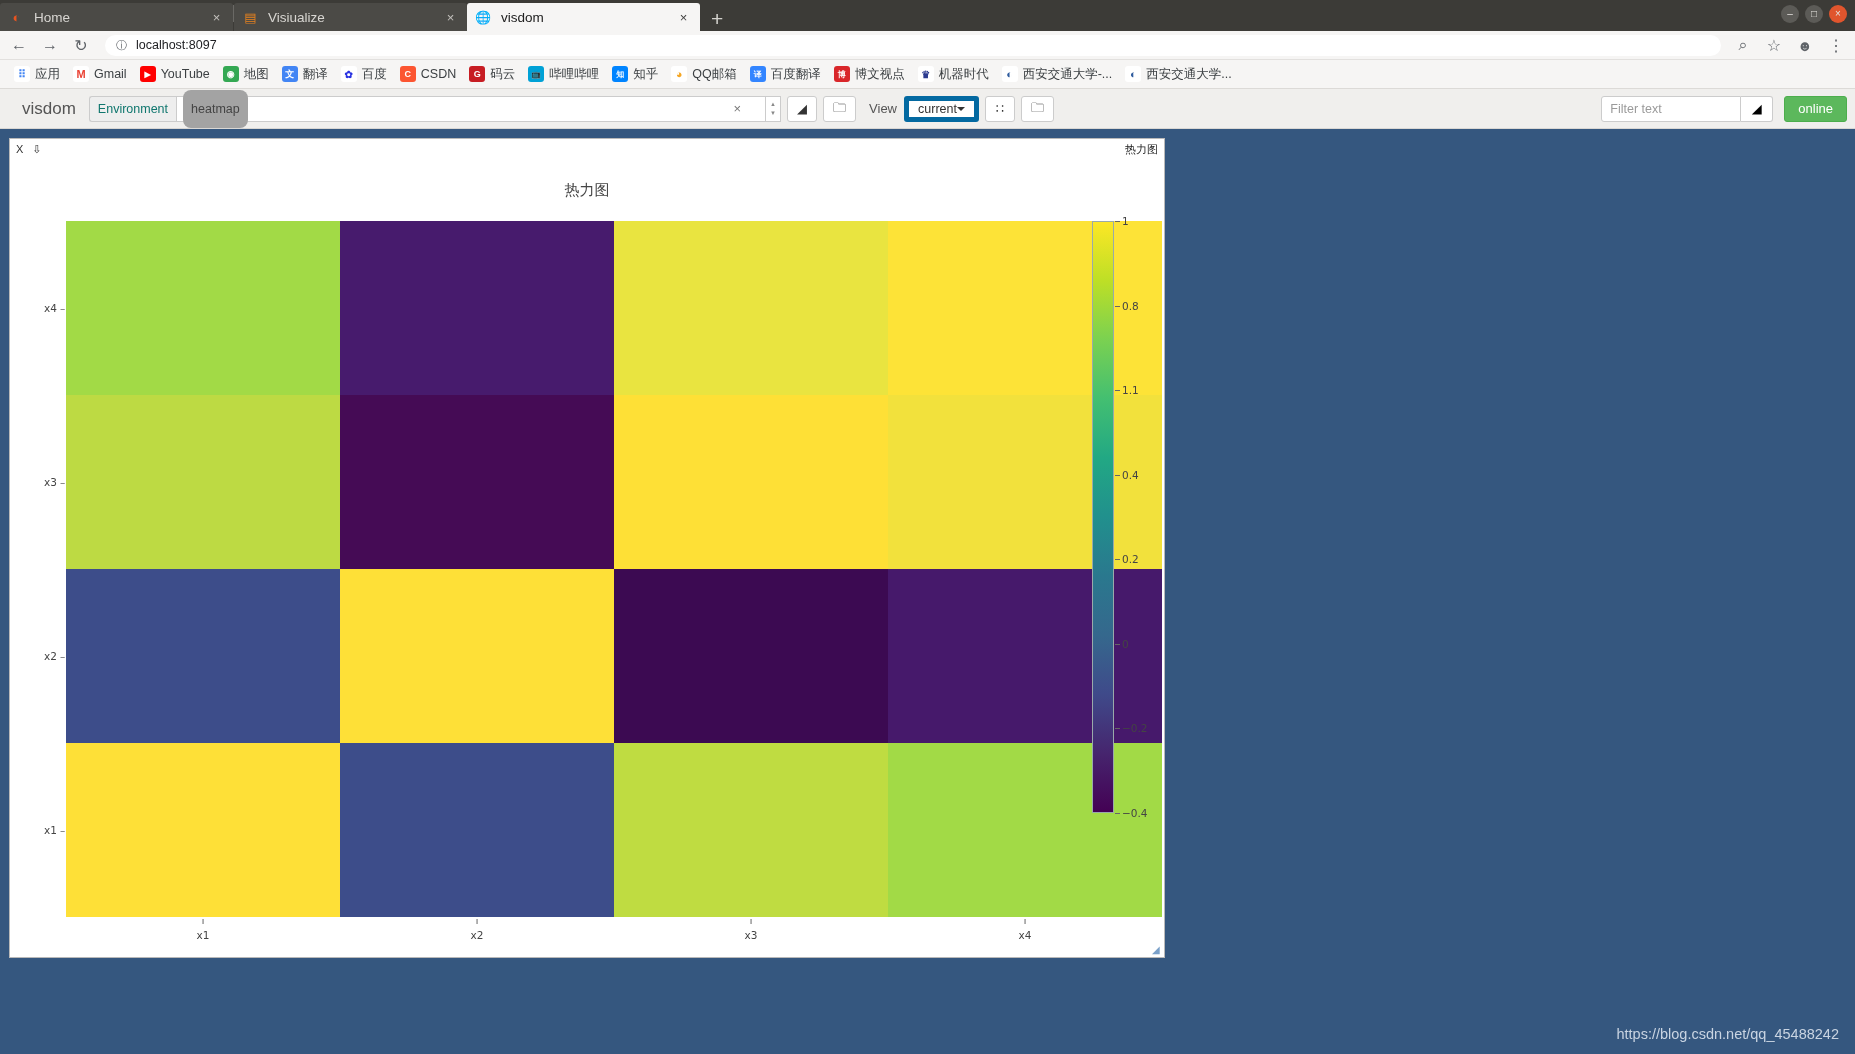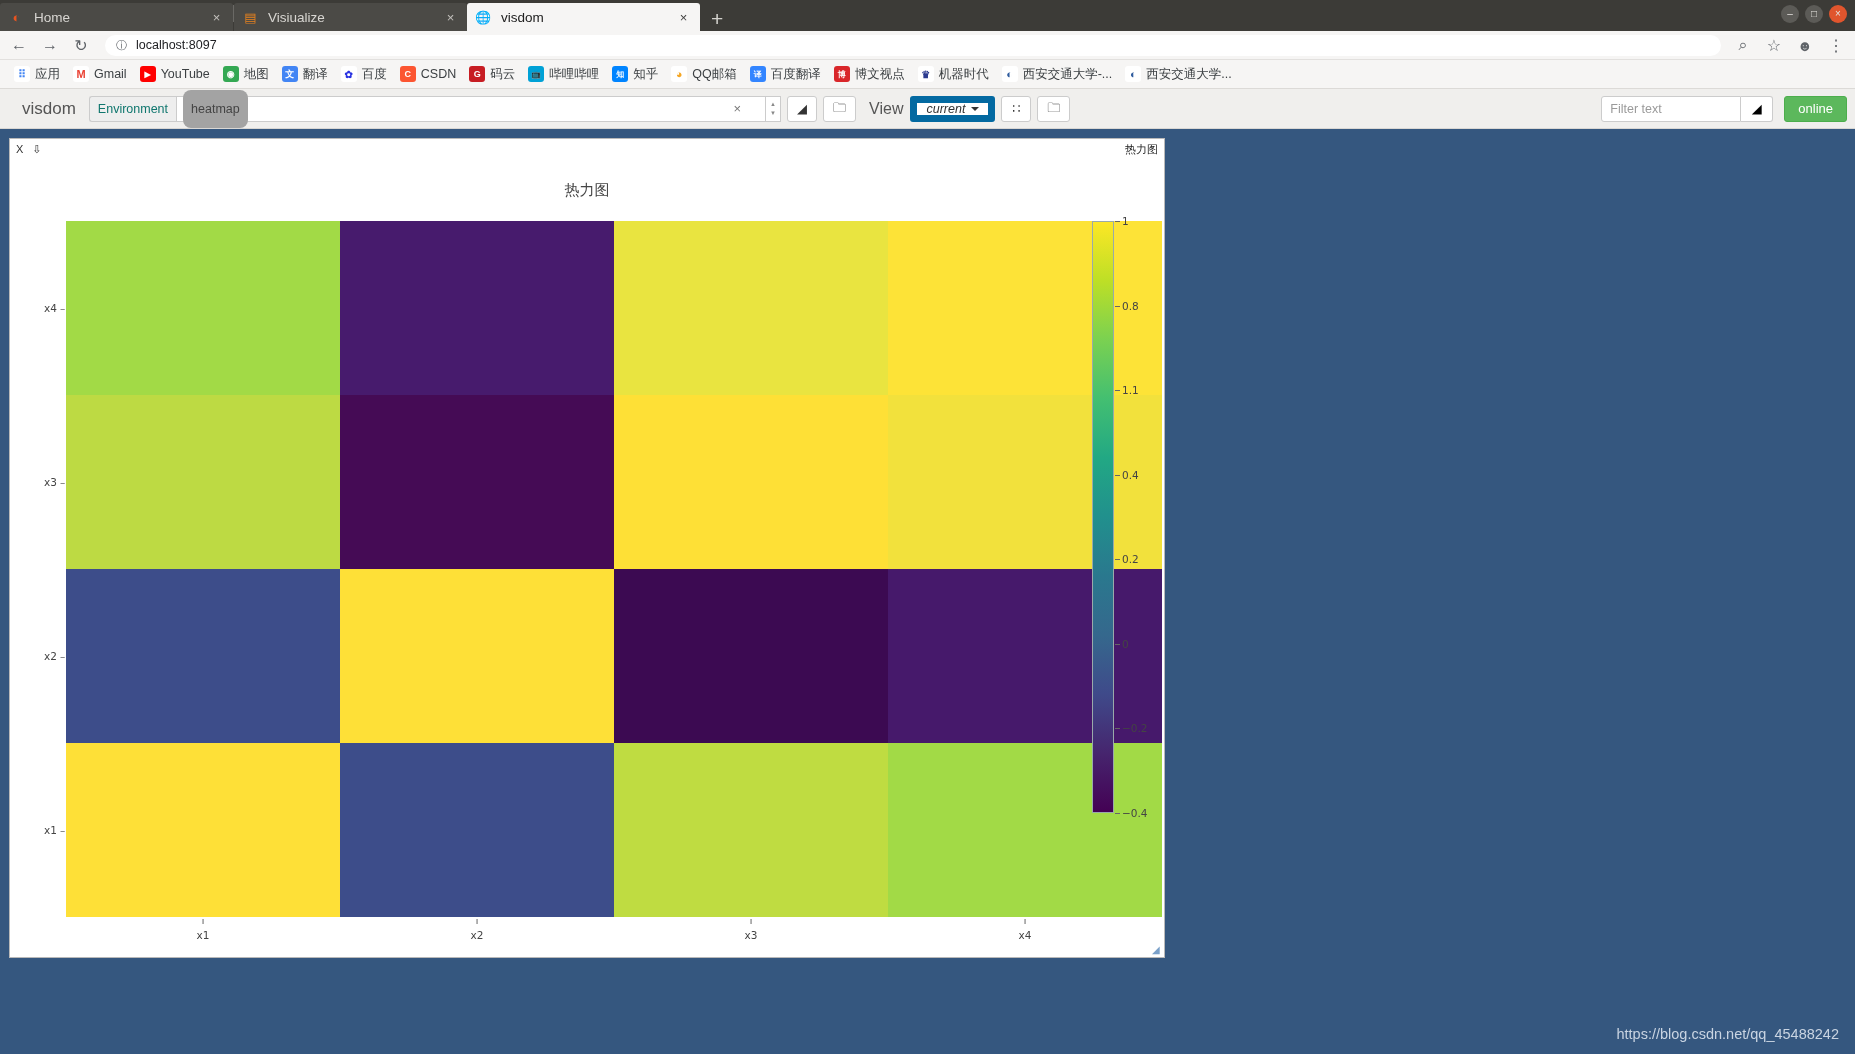--- a/index.html
+++ b/index.html
@@ -90,25 +90,25 @@
     width: 15px; border: 1px solid #ccc; border-left: none; background: #fff;
     display: flex; flex-direction: column; justify-content: center;
     align-items: center; font-size: 6px; color: #888; gap: 3px;
   }
   .btn {
     height: 26px; min-width: 30px; padding: 0 9px; background: #fff;
     border: 1px solid #ccc; border-radius: 3px; margin-left: 6px;
     display: flex; align-items: center; justify-content: center;
     font-size: 13px; color: #333;
   }
-  .vd-label { font-size: 16px; color: #555; margin: 0 7px 0 13px; }
+  .vd-label { font-size: 13px; color: #555; margin: 0 7px 0 13px; }
   .select {
-    height: 26px; padding: 0 9px; background: #fff; border: 7px solid #0369a1;
-    border-radius: 3px; display: flex; align-items: center; gap: 6px;
-    font-size: 12.5px; color: #333; font-style: italic;
+    height: 26px; padding: 0 9px; background: #fff; border: 5px solid #0369a1;
+    border-radius: 3px; display: flex; align-items: center; 
+    font-size: 12.5px; color: #333;
   }
   .caret { border-left: 4px solid transparent; border-right: 4px solid transparent;
            border-top: 4px solid #333; }
   .spacer { flex: 1; }
   .filterbox {
     height: 26px; width: 140px; background: #fff; border: 1px solid #ccc;
     border-radius: 3px 0 0 3px; display: flex; align-items: center;
     padding: 0 8px; font-size: 12.5px; color: #9a9a9a; text-align: center;
   }
   .filterbtn {

